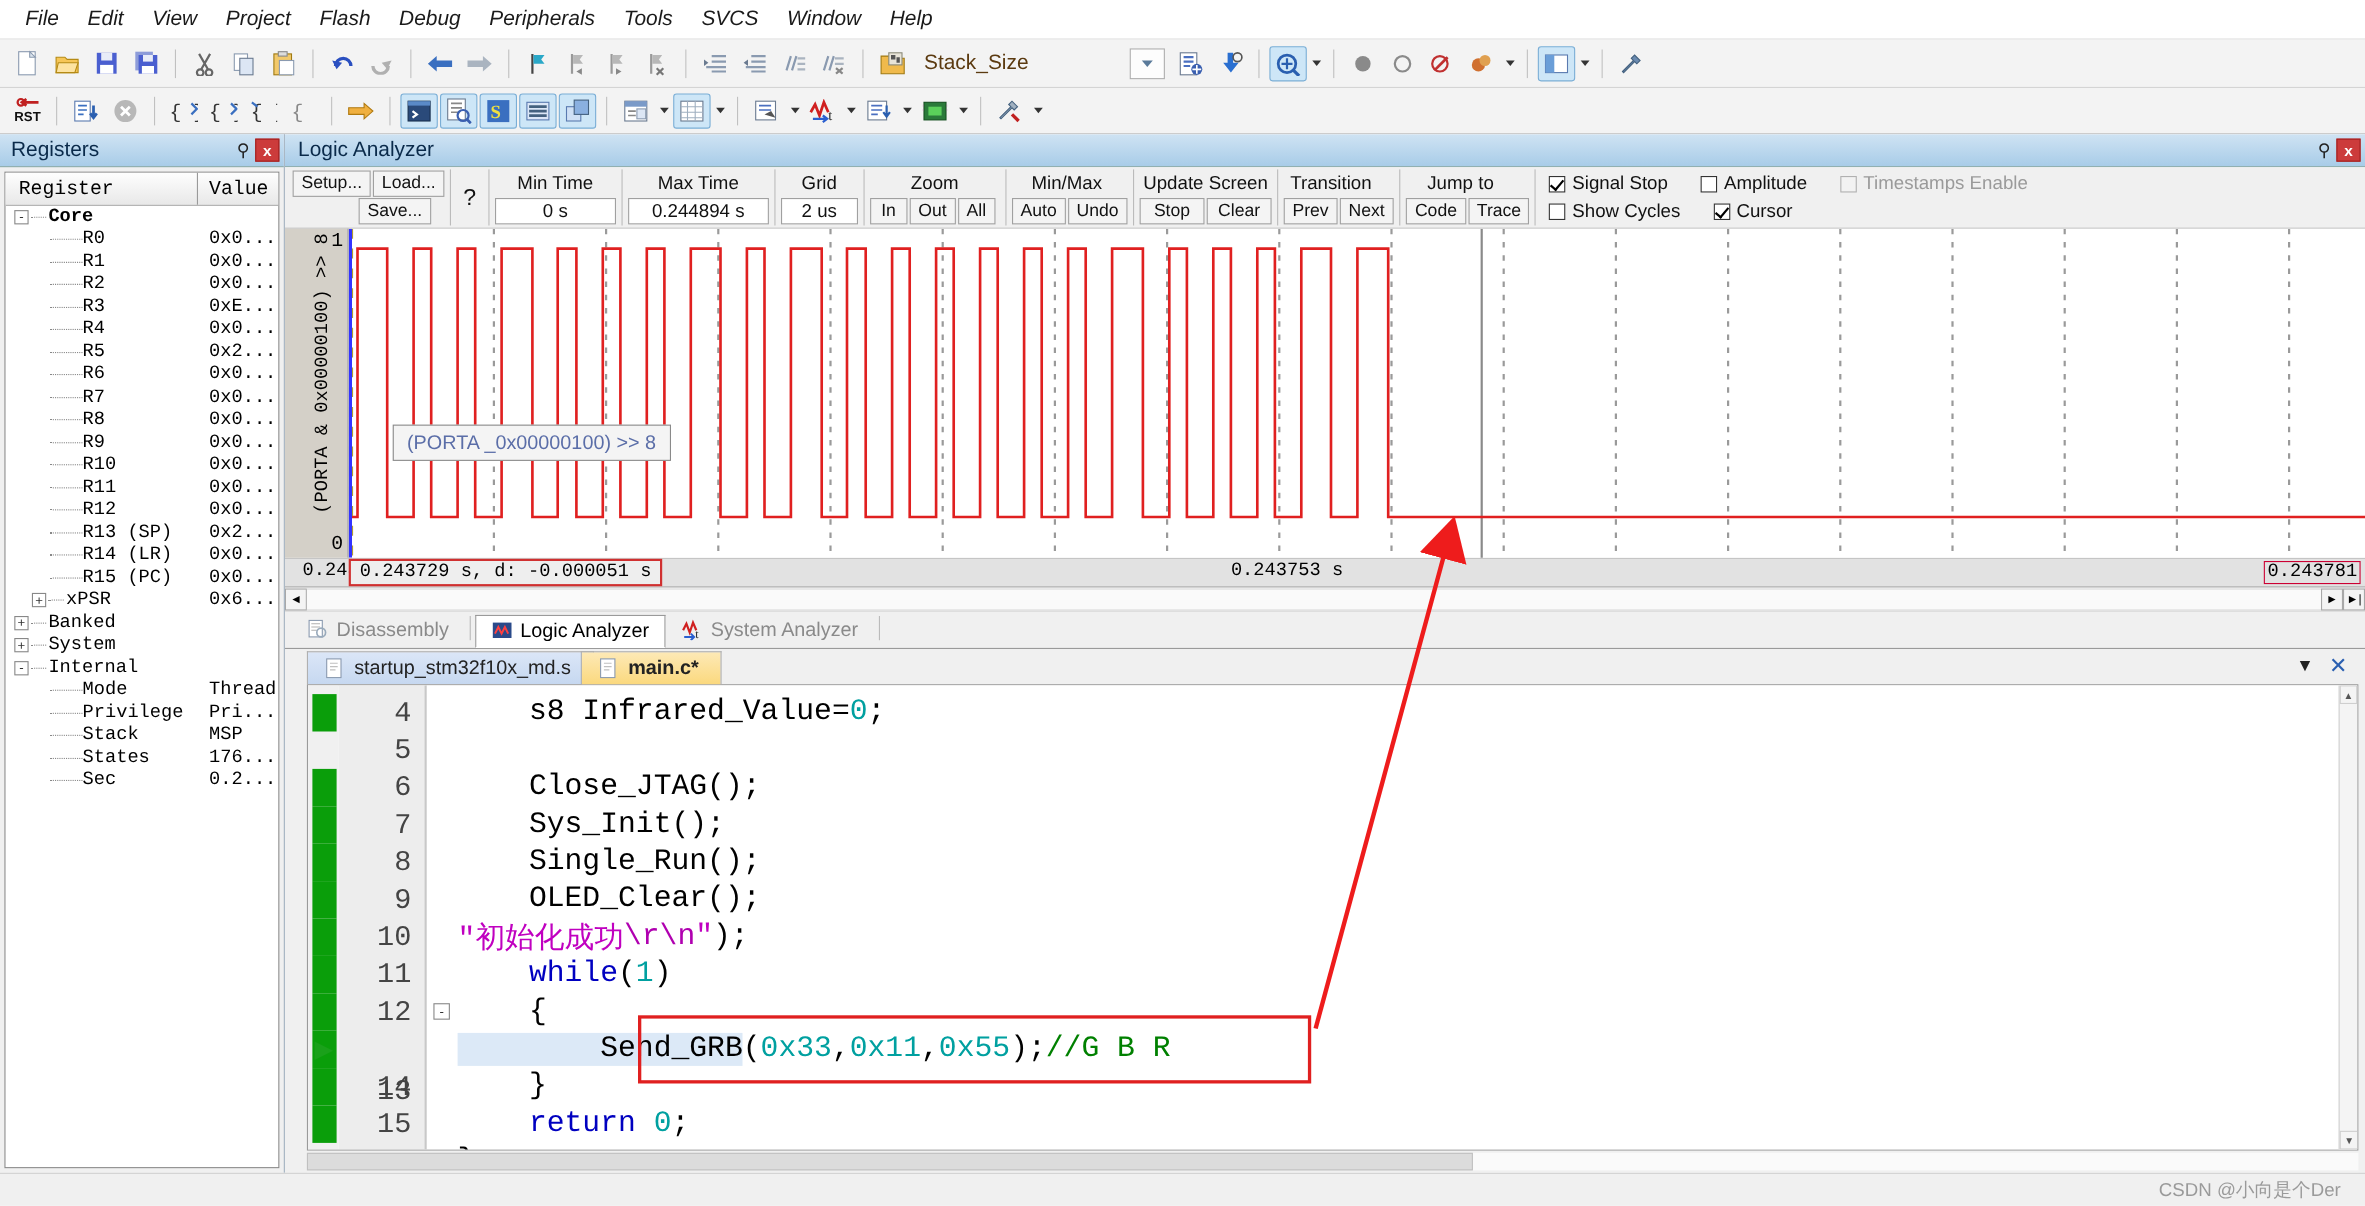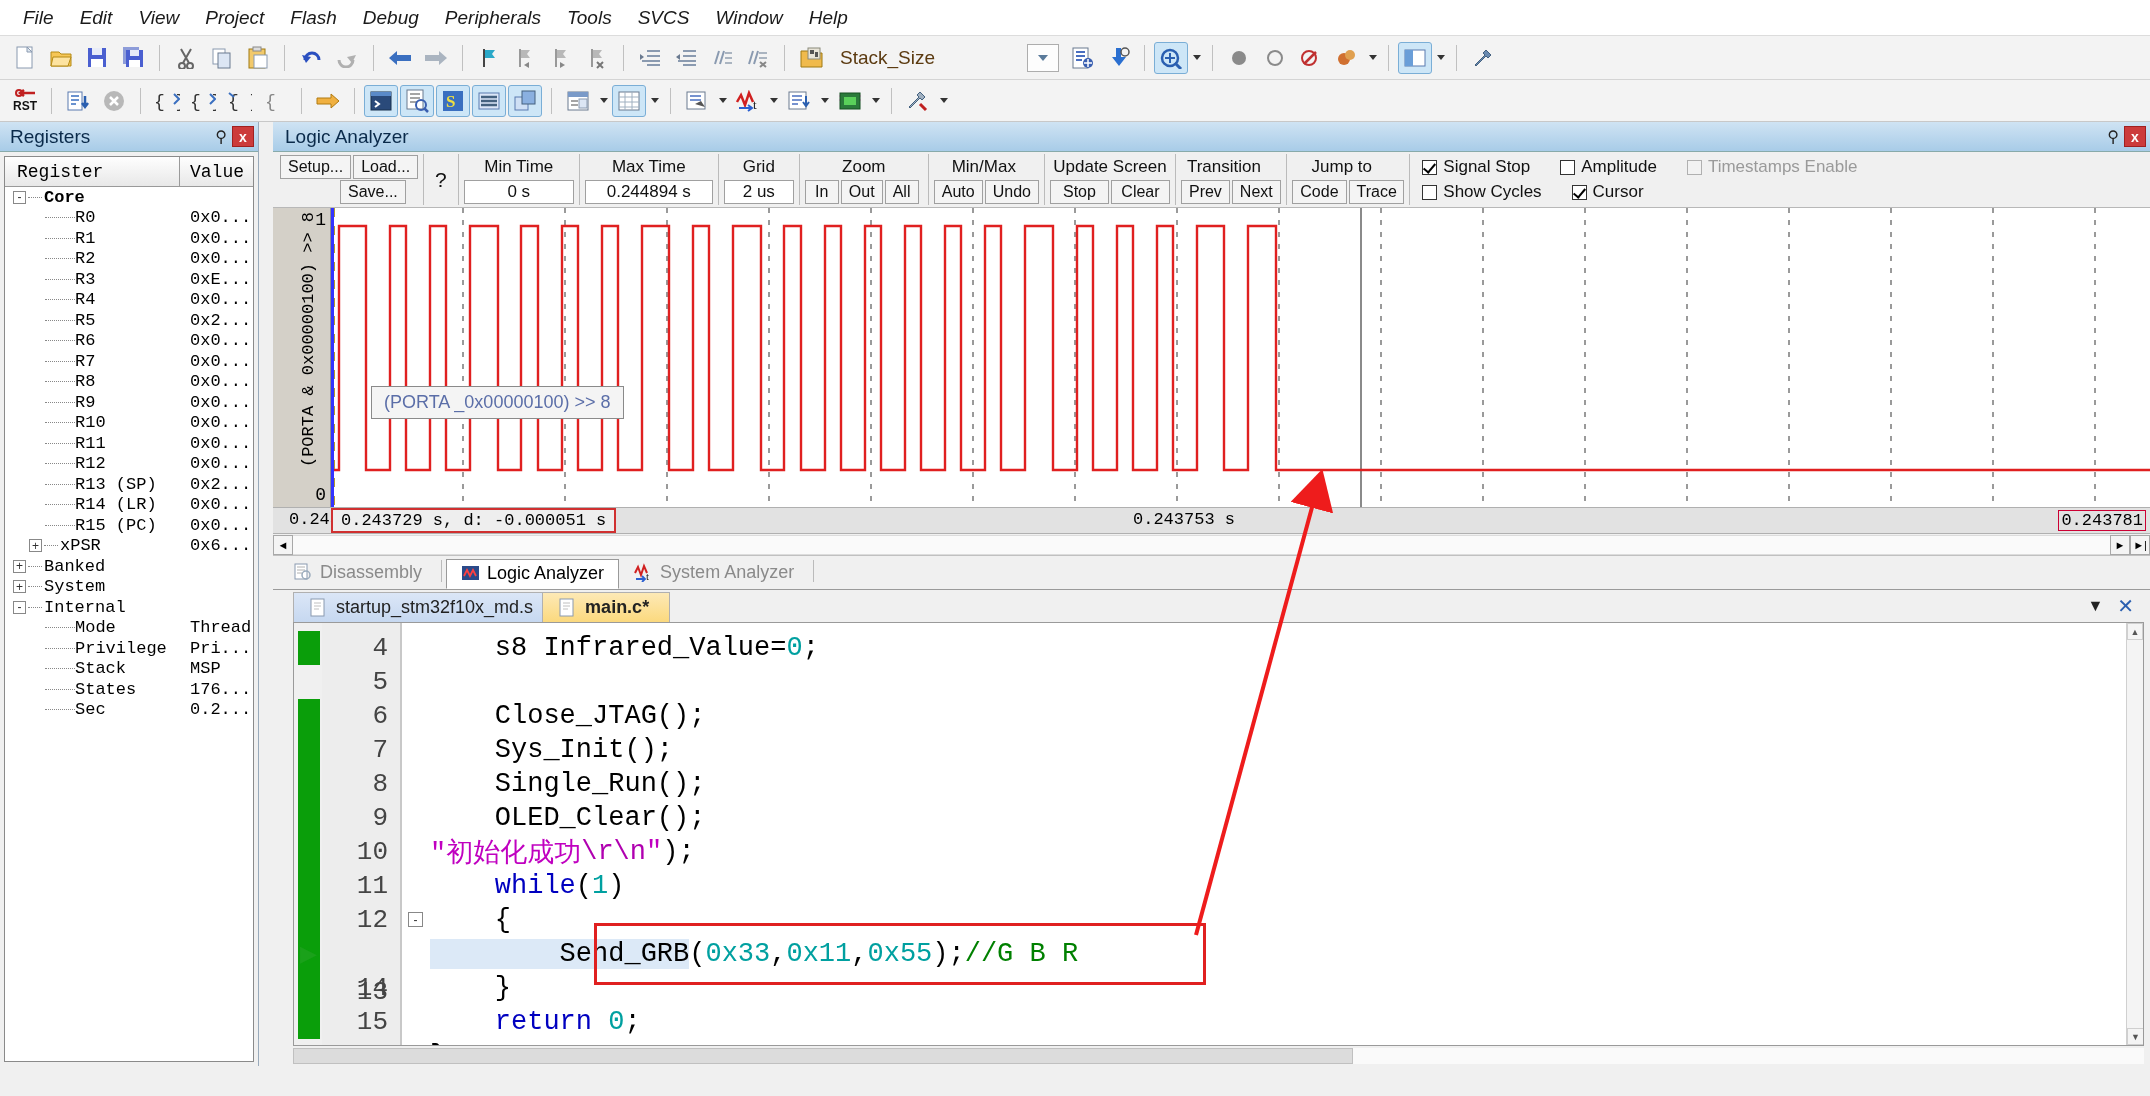--- a/index.html
+++ b/index.html
@@ -42,21 +42,21 @@
     border-top:5px solid #333; }
   .projname { font-size:19px; color:#5b3a10; padding:0 10px; }
   .combo {
     width:32px; height:28px; border:1px solid #adadad; background:#fdfdfd;
     display:flex; align-items:center; justify-content:center; margin-left:80px;
   }
   .combo:after{ content:""; border-left:5px solid transparent; border-right:5px solid transparent;
     border-top:6px solid #5a7a9a; }
 
   
-  .mainrow { display:flex; height:1096px;gap:14px; }
+  .mainrow { display:flex; height:1096px; }
 
   
   .regpanel { width:259px; background:#f0f0f0; border-right:1px solid #9ab; display:flex; flex-direction:column; }
   .panelhdr {
     height:30px; background:linear-gradient(to bottom,#cfe3f3,#a8cce8);
     display:flex; align-items:center; padding:0 4px;
     border-bottom:1px solid #8aa;
   }
   .panelhdr .ttl { font-size:19px; color:#0a2a4a; flex:1; padding-left:6px; }
   .pin { width:22px; height:22px; display:flex; align-items:center; justify-content:center; font-size:16px; color:#222; }
@@ -1085,20 +1085,23 @@
       </div>
       <div class="hbar-bottom">
         <div class="track">
             <div class="thumb"></div>
           </div>
       </div>
 
     </div>
   </div>
 
+  <div class="statusbar">
+    <div class="wm">CSDN @小向是个Der</div>
+  </div>
 
   <svg class="annot">
     <defs>
       <marker id="ah" markerWidth="11" markerHeight="11" refX="2" refY="5.5" orient="auto">
         <path d="M0,0 L0,11 L10,5.5 Z" fill="#ee1c1c"></path>
       </marker>
     </defs>
     <line x1="1196" y1="935" x2="1314" y2="500" stroke="#ee1c1c" stroke-width="4" marker-end="url(#ah)"></line>
   </svg>
 

